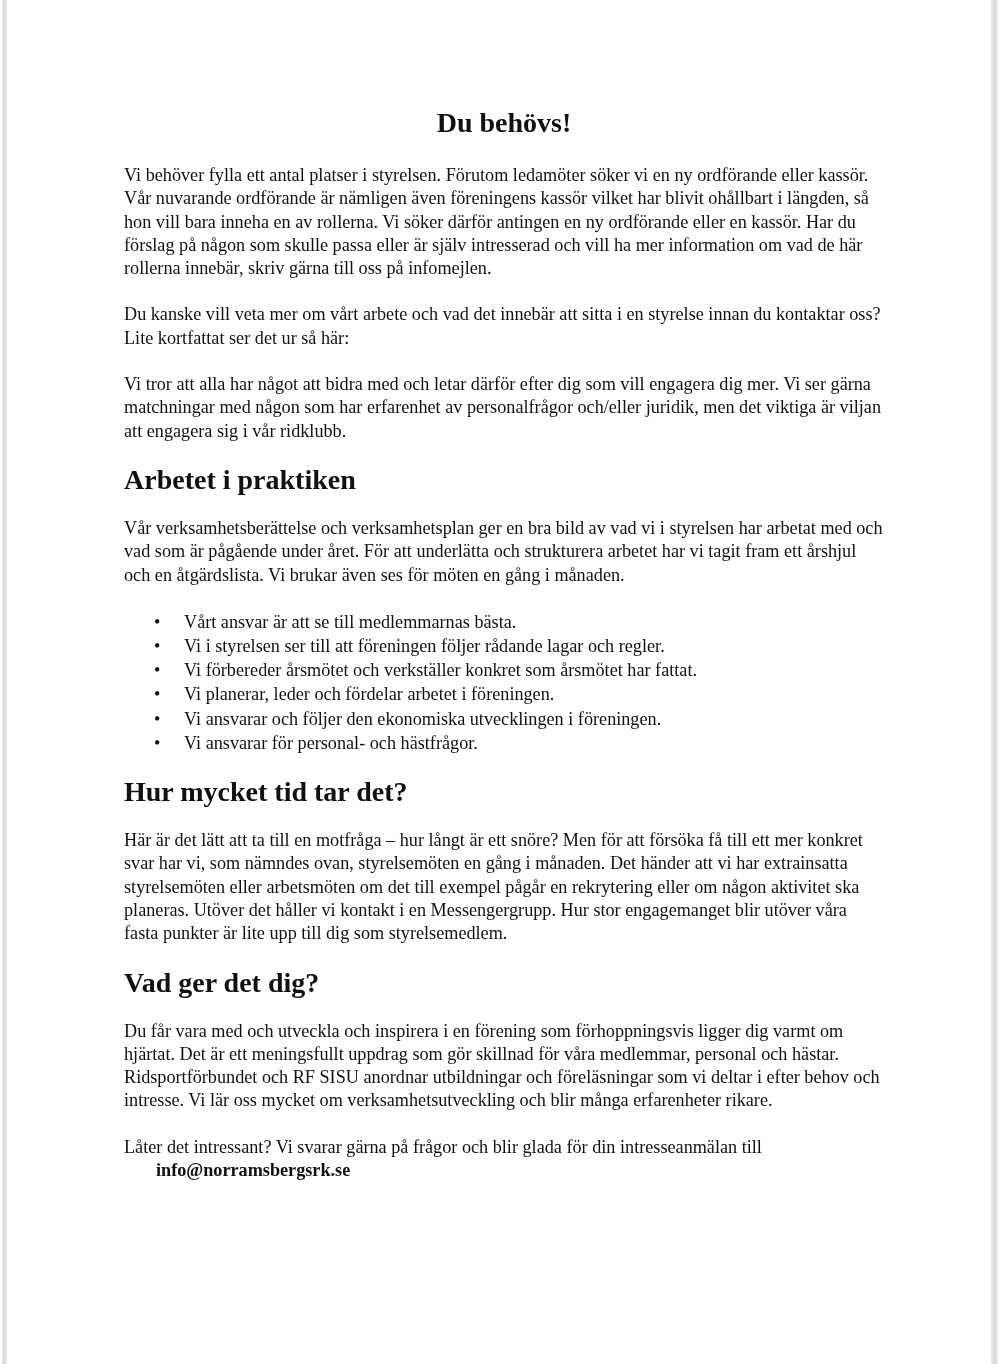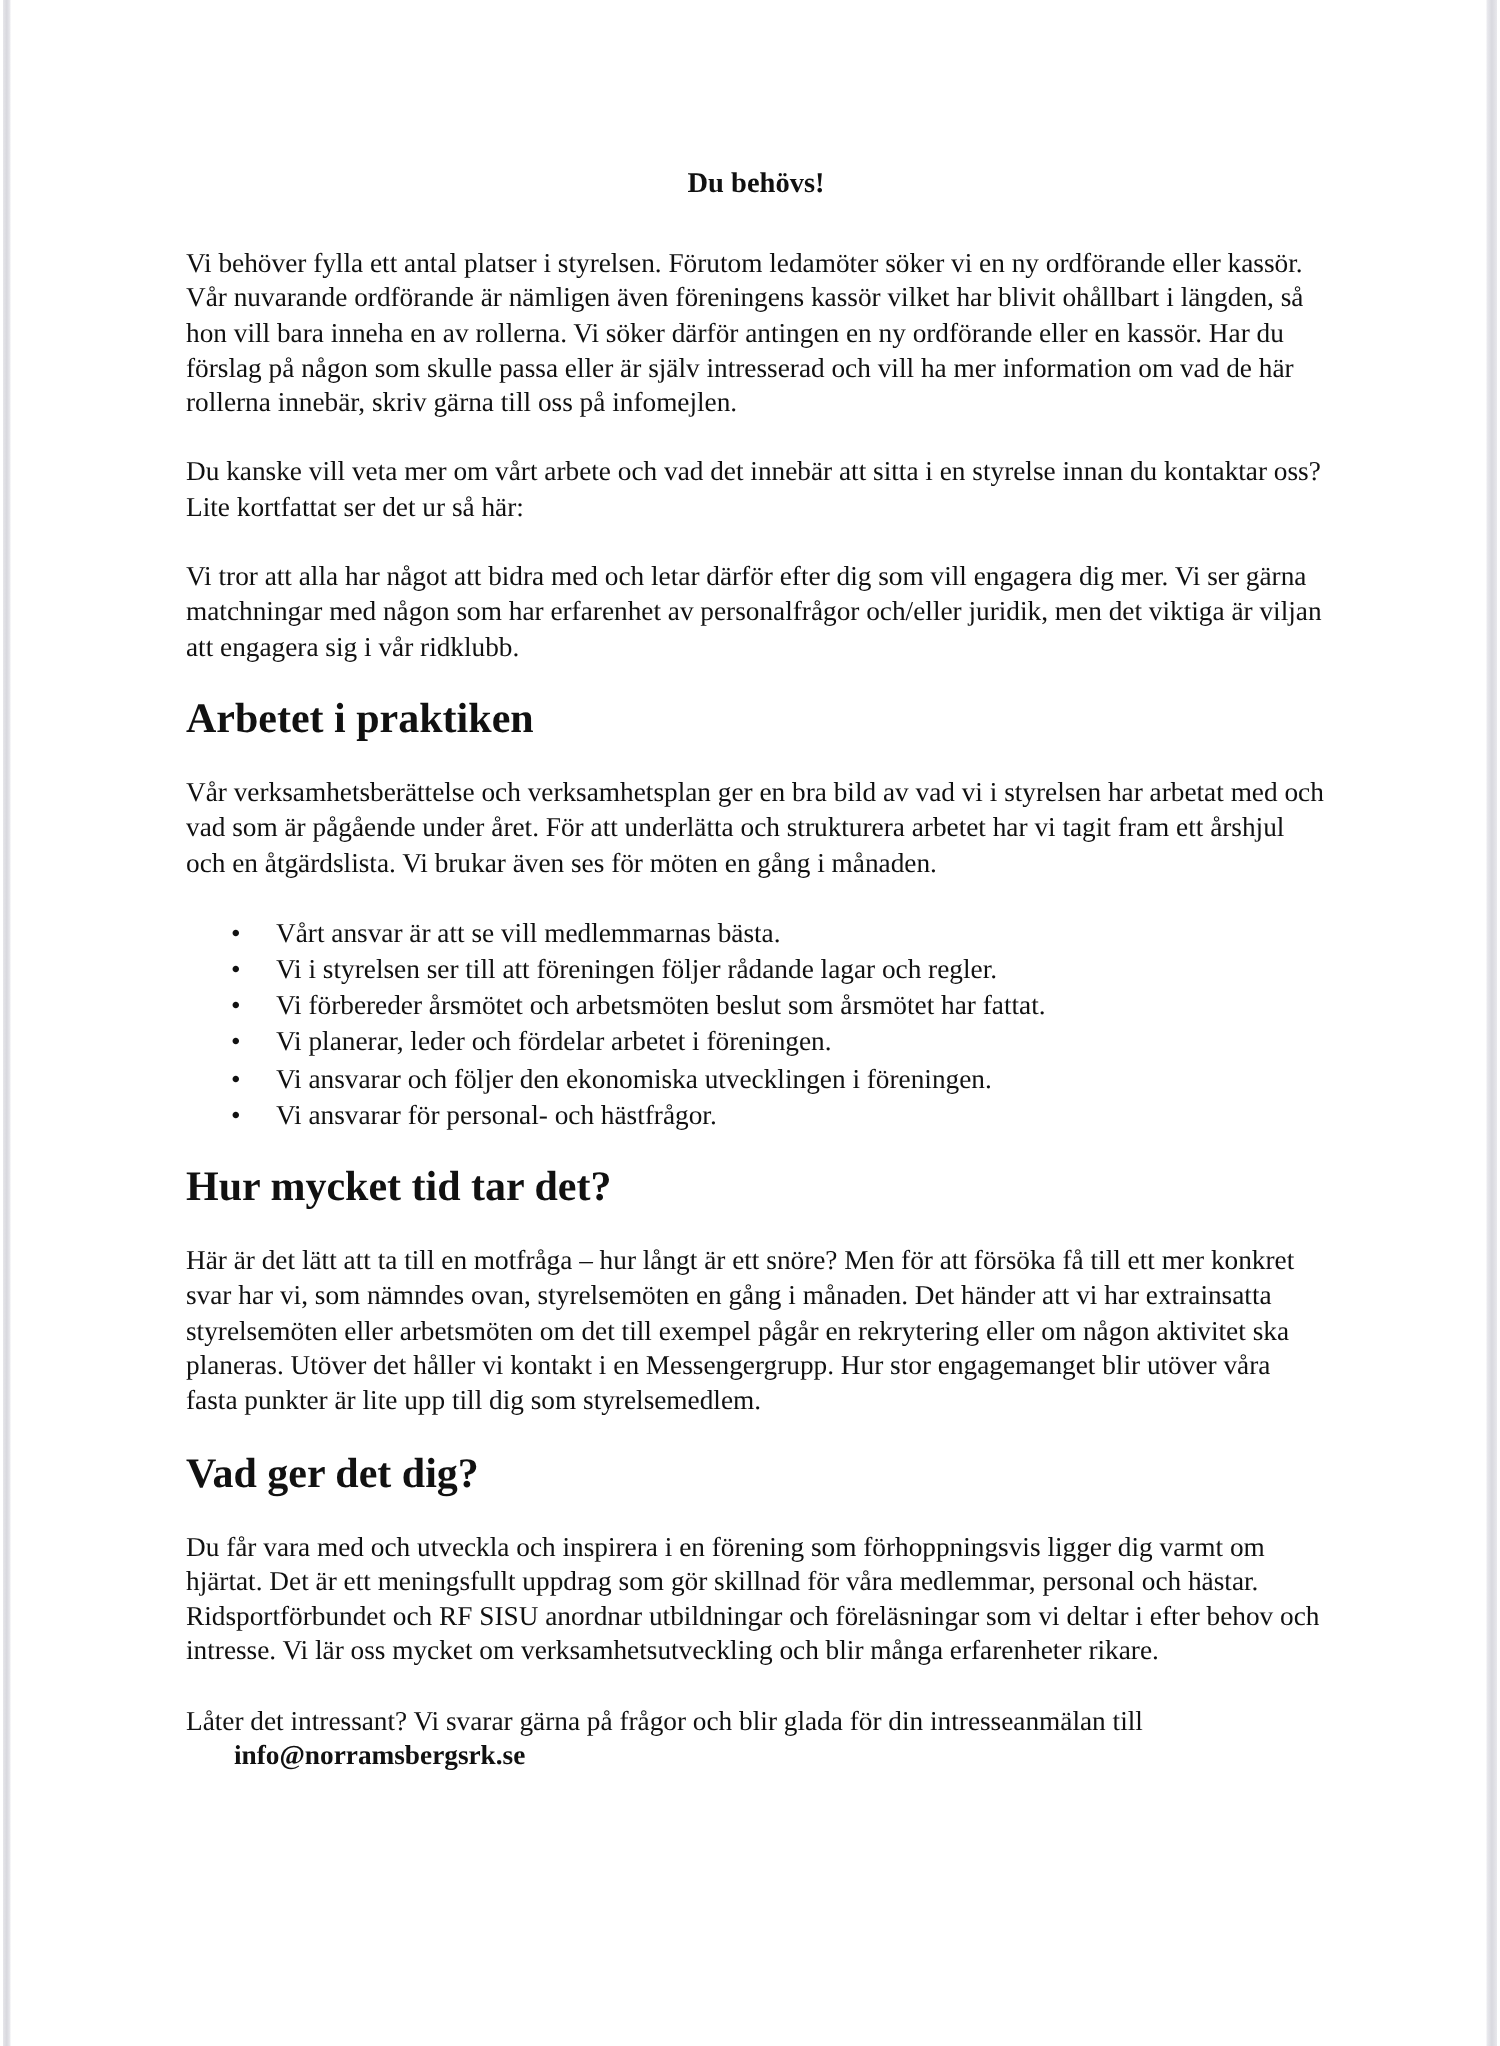--- a/index.html
+++ b/index.html
@@ -5,21 +5,21 @@
     html, body { margin: 0; padding: 0; background: #ffffff; }
     body { width: 1000px; height: 1364px; position: relative; overflow: hidden; }
     .edge-left { position: absolute; left: 2px; top: 0; width: 5px; height: 1364px; background: linear-gradient(to right, #e6e6ea, #d8d8de, #ececf0); }
     .edge-right { position: absolute; right: 2px; top: 0; width: 7px; height: 1364px; background: linear-gradient(to right, #ececf0, #d9d9df, #e8e8ec); }
     .page { position: absolute; left: 0; top: 0; width: 1000px; height: 1364px; }
     .doc {
       position: absolute; left: 124px; top: 108px; width: 760px;
       font-family: "Liberation Serif", "DejaVu Serif", serif;
       color: #111111; font-size: 18.2px; line-height: 23.3px;
     }
-    h1 { font-size: 19px; font-weight: bold; text-align: center; margin: 0 0 26px 0; line-height: 30px; }
+    h1 { font-size: 28px; font-weight: bold; text-align: center; margin: 0 0 26px 0; line-height: 30px; }
     h2 { font-size: 28px; font-weight: bold; margin: 0 0 23px 0; line-height: 28px; }
     p { margin: 0 0 23px 0; }
     ul { list-style: none; margin: 0 0 23px 0; padding: 0; }
     ul li { position: relative; padding-left: 60px; line-height: 24.2px; }
     ul li .bullet { position: absolute; left: 30px; top: 0; }
     .email { font-weight: bold; margin-left: 32px; }
   </style>
 </head>
 <body>
 
@@ -31,23 +31,23 @@
     <h1>Du behövs!</h1>
 
     <p>Vi behöver fylla ett antal platser i styrelsen. Förutom ledamöter söker vi en ny ordförande eller kassör. Vår nuvarande ordförande är nämligen även föreningens kassör vilket har blivit ohållbart i längden, så hon vill bara inneha en av rollerna. Vi söker därför antingen en ny ordförande eller en kassör. Har du förslag på någon som skulle passa eller är själv intresserad och vill ha mer information om vad de här rollerna innebär, skriv gärna till oss på infomejlen.</p>
     <p>Du kanske vill veta mer om vårt arbete och vad det innebär att sitta i en styrelse innan du kontaktar oss? Lite kortfattat ser det ur så här:</p>
     <p>Vi tror att alla har något att bidra med och letar därför efter dig som vill engagera dig mer. Vi ser gärna matchningar med någon som har erfarenhet av personalfrågor och/eller juridik, men det viktiga är viljan att engagera sig i vår ridklubb.</p>
 
     <section>
       <h2>Arbetet i praktiken</h2>
       <p>Vår verksamhetsberättelse och verksamhetsplan ger en bra bild av vad vi i styrelsen har arbetat med och vad som är pågående under året. För att underlätta och strukturera arbetet har vi tagit fram ett årshjul och en åtgärdslista. Vi brukar även ses för möten en gång i månaden.</p>
       <ul>
-        <li><span class="bullet">•</span><span>Vårt ansvar är att se vill medlemmarnas bästa.</span></li>
+        <li><span class="bullet">•</span><span>Vårt ansvar är att se till medlemmarnas bästa.</span></li>
         <li><span class="bullet">•</span><span>Vi i styrelsen ser till att föreningen följer rådande lagar och regler.</span></li>
-        <li><span class="bullet">•</span><span>Vi förbereder årsmötet och arbetsmöten beslut som årsmötet har fattat.</span></li>
+        <li><span class="bullet">•</span><span>Vi förbereder årsmötet och verkställer konkret som årsmötet har fattat.</span></li>
         <li><span class="bullet">•</span><span>Vi planerar, leder och fördelar arbetet i föreningen.</span></li>
         <li><span class="bullet">•</span><span>Vi ansvarar och följer den ekonomiska utvecklingen i föreningen.</span></li>
         <li><span class="bullet">•</span><span>Vi ansvarar för personal- och hästfrågor.</span></li>
       </ul>
     </section>
 
     <section>
       <h2>Hur mycket tid tar det?</h2>
       <p>Här är det lätt att ta till en motfråga – hur långt är ett snöre? Men för att försöka få till ett mer konkret svar har vi, som nämndes ovan, styrelsemöten en gång i månaden. Det händer att vi har extrainsatta styrelsemöten eller arbetsmöten om det till exempel pågår en rekrytering eller om någon aktivitet ska planeras. Utöver det håller vi kontakt i en Messengergrupp. Hur stor engagemanget blir utöver våra fasta punkter är lite upp till dig som styrelsemedlem.</p>
     </section>

